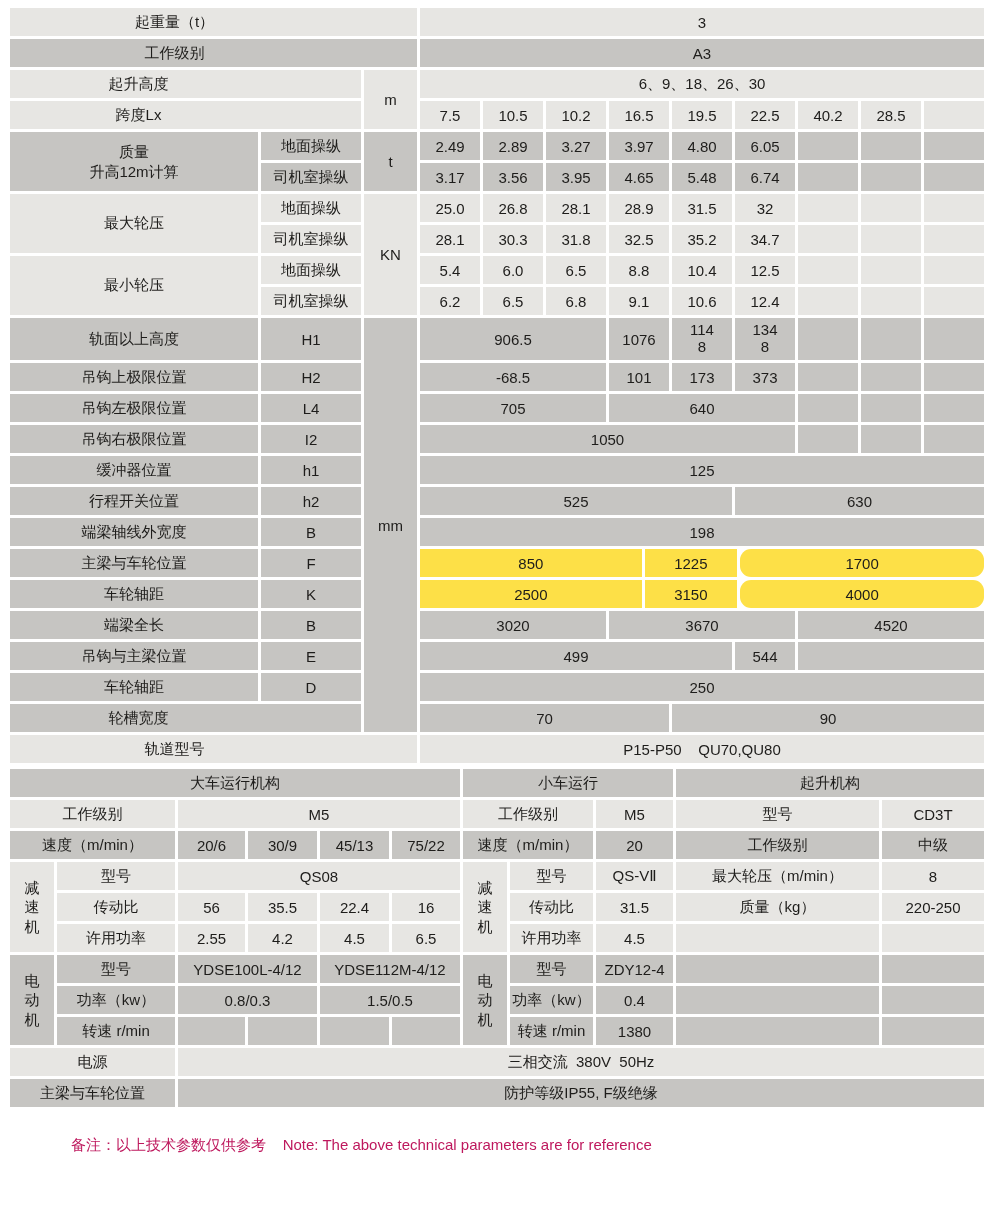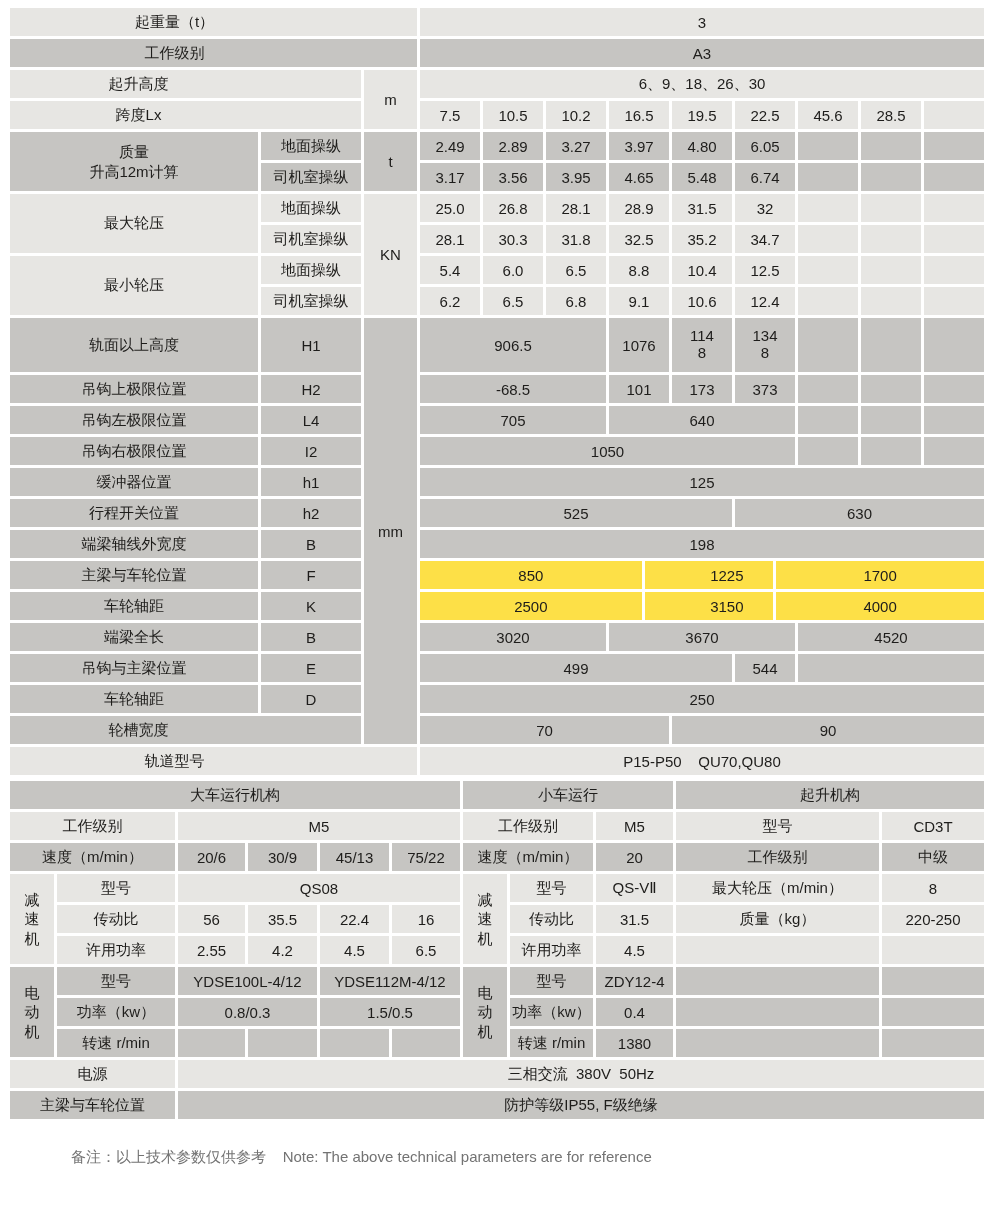--- a/index.html
+++ b/index.html
@@ -5,29 +5,29 @@
   html,body{margin:0;padding:0;}
   body{width:1000px;height:1211px;background:#ffffff;font-family:"Liberation Sans",sans-serif;color:#1e1d1b;overflow:hidden;}
   .page{padding:5px 7px 0 7px;}
   table.t{border-collapse:separate;border-spacing:3px;table-layout:fixed;}
   td{height:28px;text-align:center;vertical-align:middle;font-size:15px;padding:0;overflow:hidden;}
   tr.lt > td{background:#e7e6e3;}
   tr.md > td{background:#c6c5c2;}
   td.bare{background:transparent !important;padding:0;}
   td.pad3{padding-right:78px;}
   td.pad2{padding-right:94px;}
-  tr.h1row > td{height:54px;}
+  tr.h1row > td{height:42px;}
   .wrapnum span{display:inline-block;max-width:31px;word-break:break-all;line-height:1.12;}
   .vert span{display:inline-block;width:17px;word-break:break-all;line-height:1.3;}
   .two-line div{line-height:1.3;}
   .pre{white-space:pre;}
   .flex3{display:flex;gap:3px;height:28px;}
   .flex3 > div{display:flex;align-items:center;justify-content:center;background:#fde047;}
-  .fa{flex:0 0 39.3%;} .fb{flex:0 0 16.4%;padding-left:36px;} .fc{flex:1;}
-  .note{margin:26px 0 0 64px;font-size:15px;color:#737373;white-space:pre;}
+  .fa{flex:0 0 39.3%;} .fb{flex:0 0 16.4%;} .fc{flex:1;border-radius:11px;}
+  .note{margin:26px 0 0 64px;font-size:15px;color:#be185d;white-space:pre;}
 </style>
 </head>
 <body>
 
 <div class="page">
 
 <table class="t">
 <colgroup>
 <col style="width:248px">
         <col style="width:100px">
@@ -57,21 +57,21 @@
   <td colspan="9">6、9、18、26、30</td>
 </tr>
 <tr class="lt">
   <td colspan="2" class="pad2">跨度Lx</td>
   <td>7.5</td>
   <td>10.5</td>
   <td>10.2</td>
   <td>16.5</td>
   <td>19.5</td>
   <td>22.5</td>
-  <td>45.6</td>
+  <td>40.2</td>
   <td>28.5</td>
   <td></td>
 </tr>
 <tr class="md">
   <td rowspan="2" class="two-line">
     <div>质量</div>
     <div>升高12m计算</div>
   </td>
   <td>地面操纵</td>
   <td rowspan="2">t</td>

